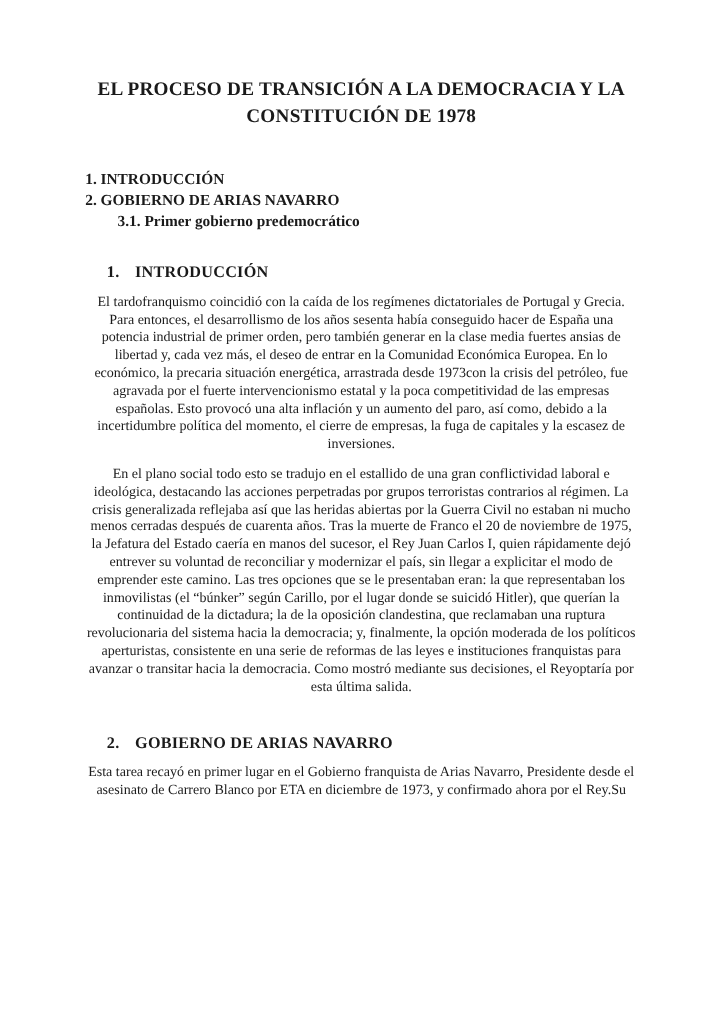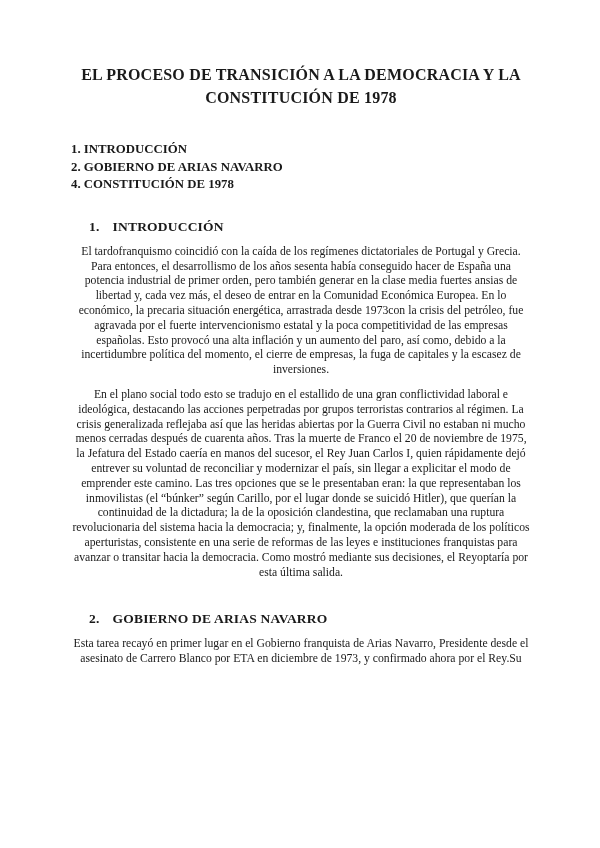--- a/index.html
+++ b/index.html
@@ -71,21 +71,21 @@
 </head>
 <body>
 
 <div class="page">
 
   <h1 class="doc-title">EL PROCESO DE TRANSICIÓN A LA DEMOCRACIA Y LA CONSTITUCIÓN DE 1978</h1>
 
   <nav class="toc">
     <div class="toc-item lvl1">1. INTRODUCCIÓN</div>
     <div class="toc-item lvl1">2. GOBIERNO DE ARIAS NAVARRO</div>
-    <div class="toc-item lvl1">4. CONSTITUCIÓN DE 1978</div>
+    <div class="toc-item lvl2">3.1. Primer gobierno predemocrático</div>
   </nav>
 
   <section>
     <h2 class="sec-heading">
       <span class="sec-num">1.</span><span class="sec-title">INTRODUCCIÓN</span>
     </h2>
     <p class="body-para first">El tardofranquismo coincidió con la caída de los regímenes dictatoriales de Portugal y Grecia. Para entonces, el desarrollismo de los años sesenta había conseguido hacer de España una potencia industrial de primer orden, pero también generar en la clase media fuertes ansias de libertad y, cada vez más, el deseo de entrar en la Comunidad Económica Europea. En lo económico, la precaria situación energética, arrastrada desde 1973con la crisis del petróleo, fue agravada por el fuerte intervencionismo estatal y la poca competitividad de las empresas españolas. Esto provocó una alta inflación y un aumento del paro, así como, debido a la incertidumbre política del momento, el cierre de empresas, la fuga de capitales y la escasez de inversiones.</p>
     <p class="body-para">En el plano social todo esto se tradujo en el estallido de una gran conflictividad laboral e ideológica, destacando las acciones perpetradas por grupos terroristas contrarios al régimen. La crisis generalizada reflejaba así que las heridas abiertas por la Guerra Civil no estaban ni mucho menos cerradas después de cuarenta años. Tras la muerte de Franco el 20 de noviembre de 1975, la Jefatura del Estado caería en manos del sucesor, el Rey Juan Carlos I, quien rápidamente dejó entrever su voluntad de reconciliar y modernizar el país, sin llegar a explicitar el modo de emprender este camino. Las tres opciones que se le presentaban eran: la que representaban los inmovilistas (el “búnker” según Carillo, por el lugar donde se suicidó Hitler), que querían la continuidad de la dictadura; la de la oposición clandestina, que reclamaban una ruptura revolucionaria del sistema hacia la democracia; y, finalmente, la opción moderada de los políticos aperturistas, consistente en una serie de reformas de las leyes e instituciones franquistas para avanzar o transitar hacia la democracia. Como mostró mediante sus decisiones, el Reyoptaría por esta última salida.</p>
   </section>
 

